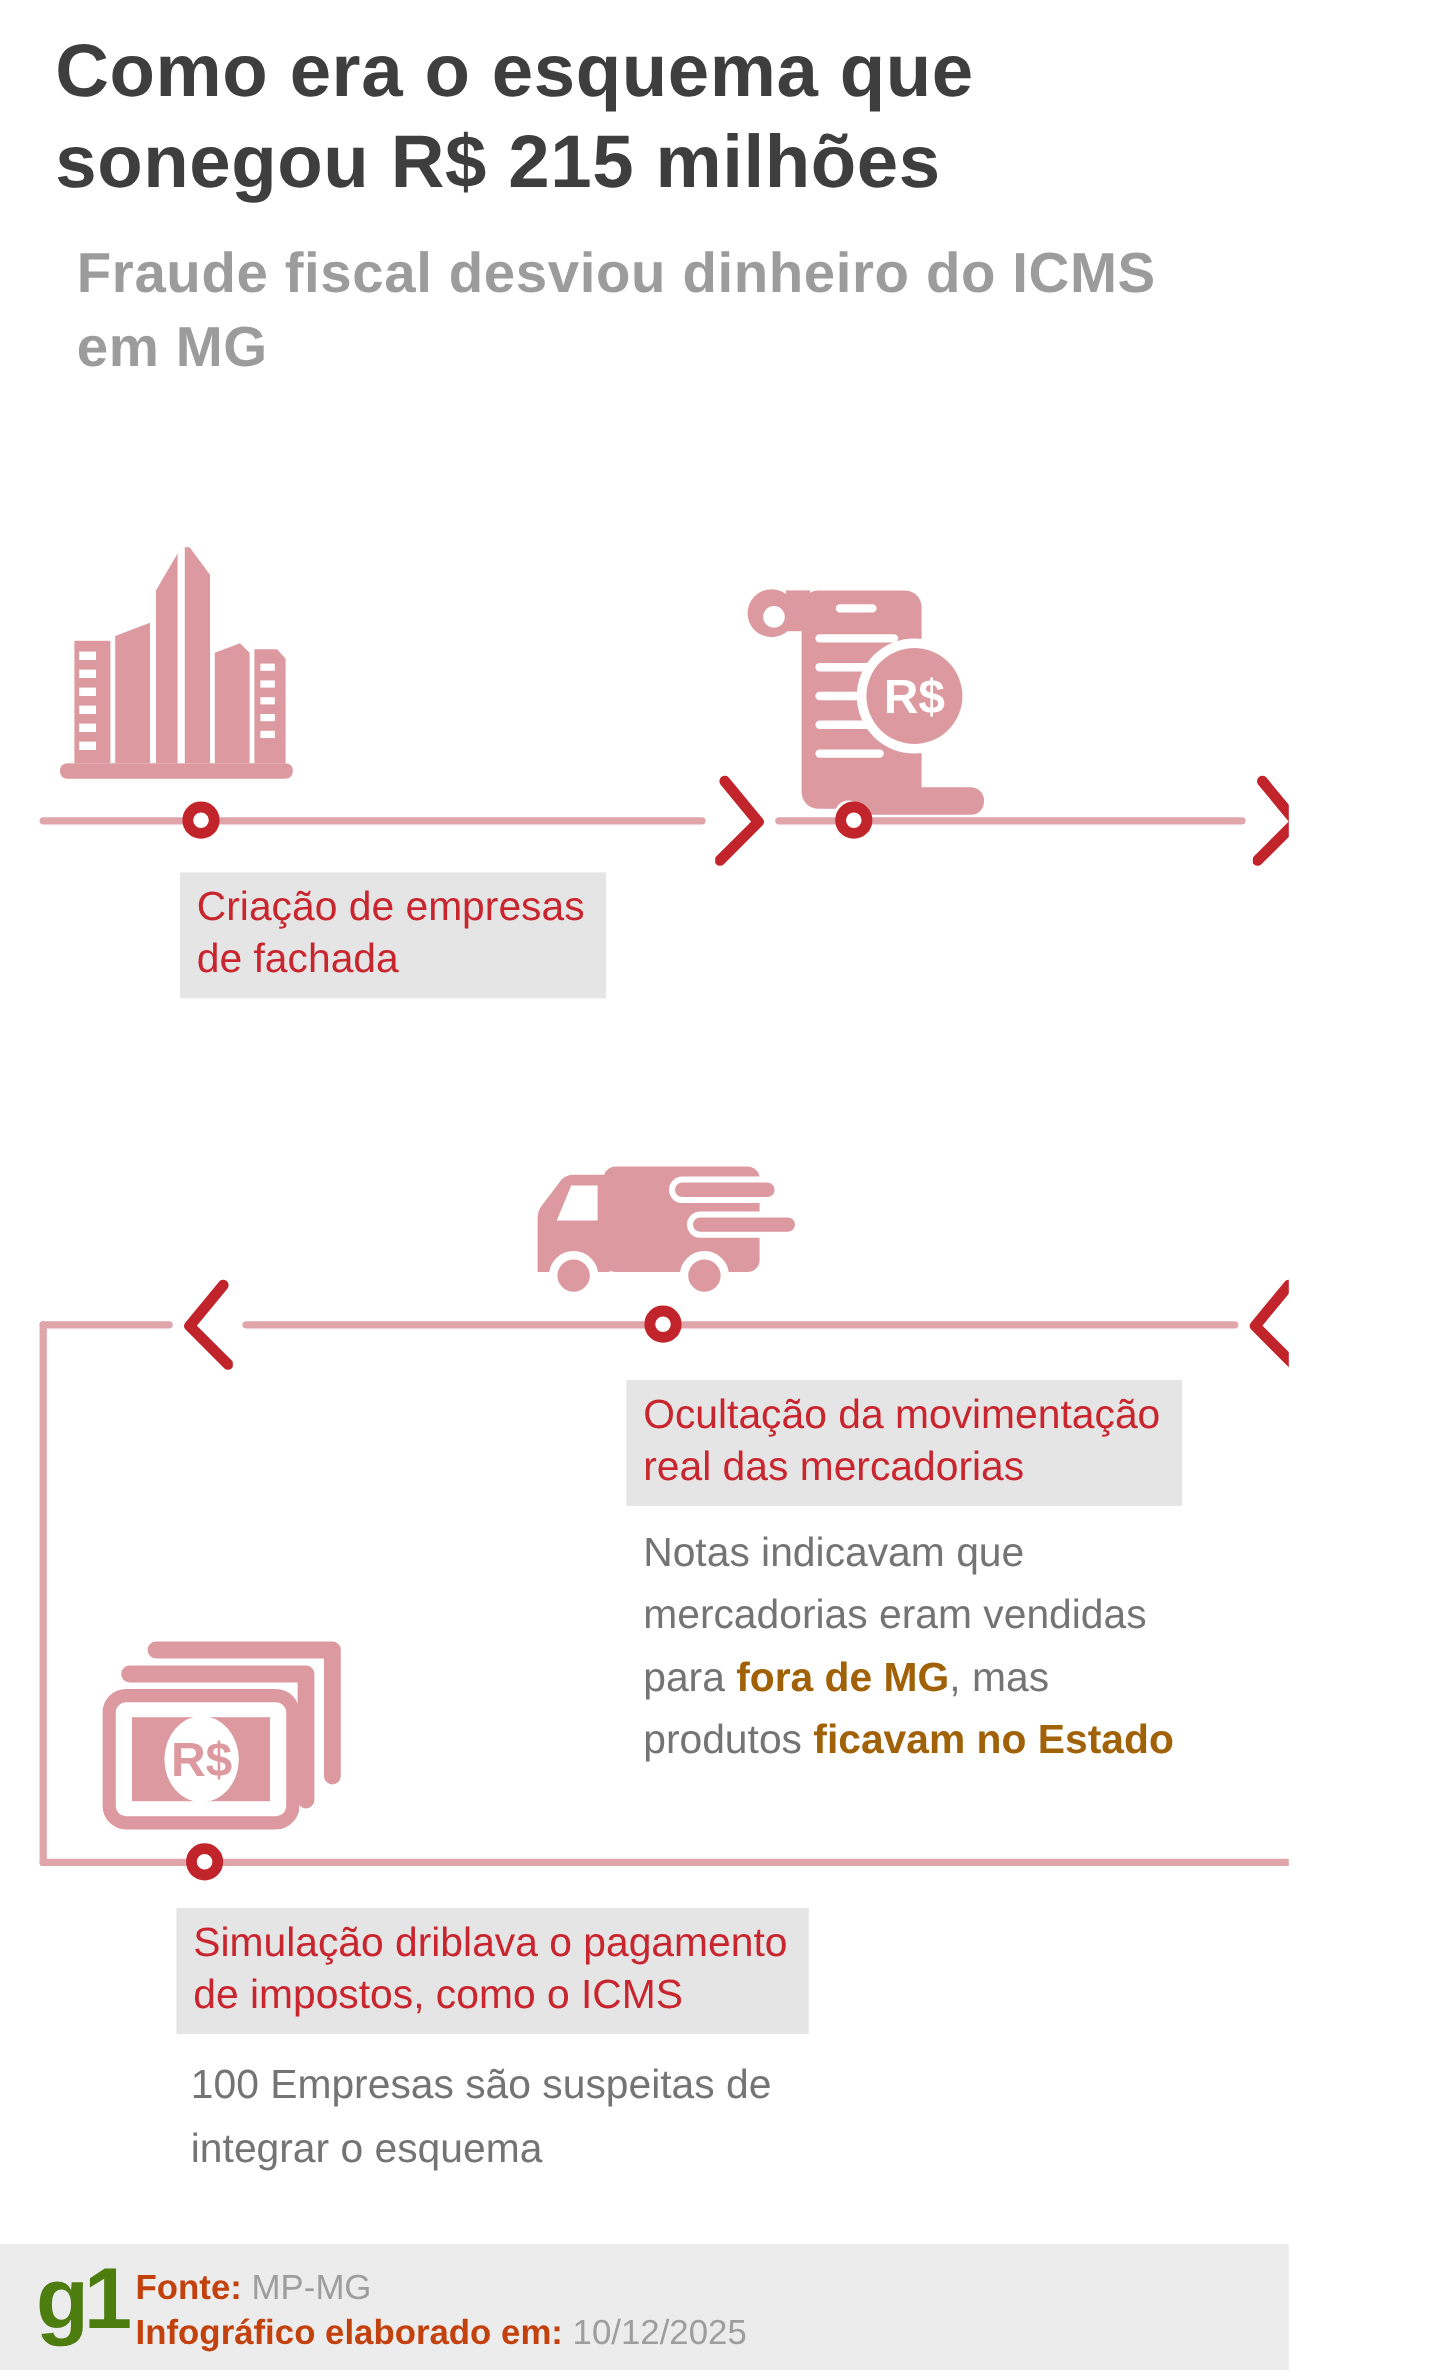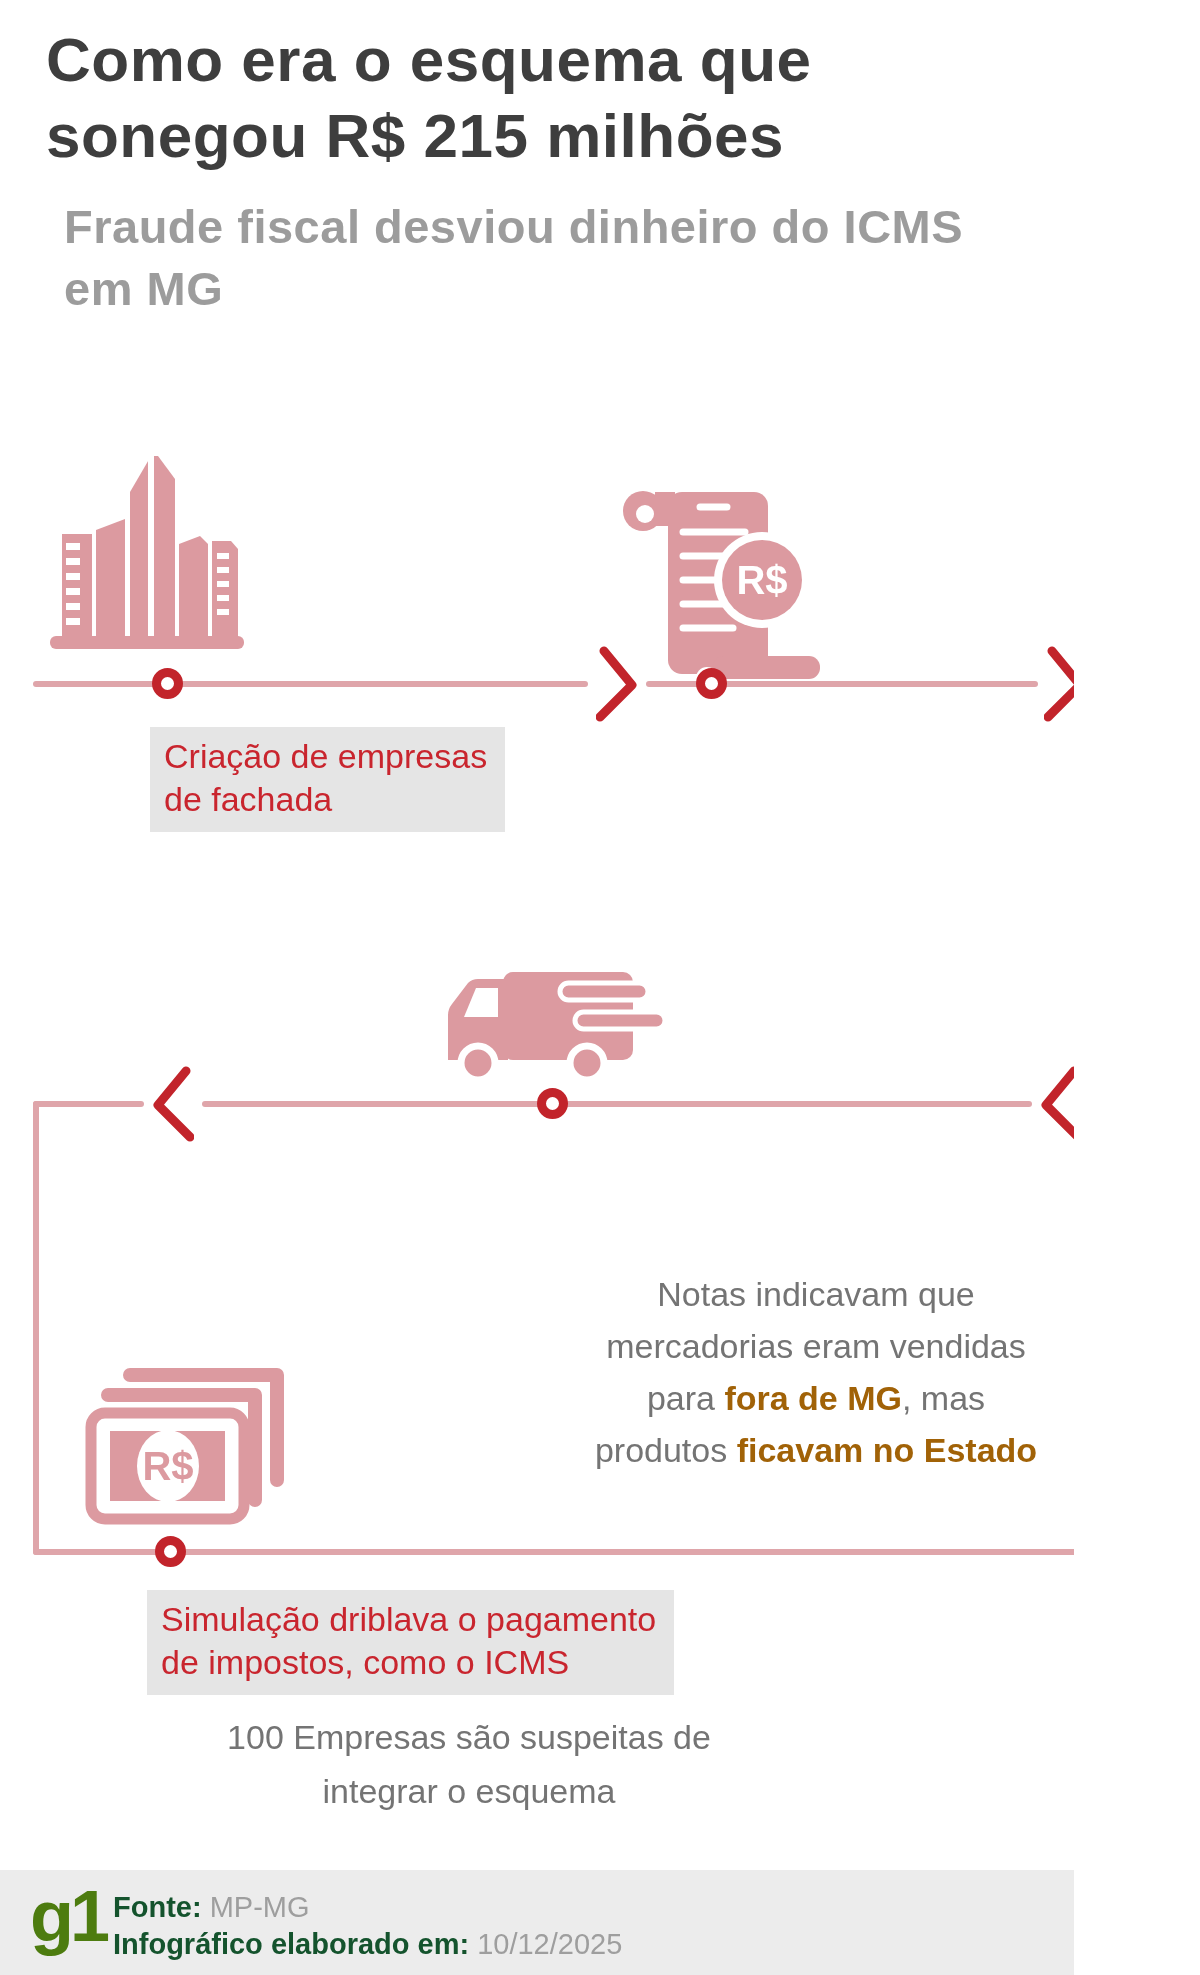--- a/index.html
+++ b/index.html
@@ -32,33 +32,32 @@
   
   .steplabel{
     position:absolute;background:#e5e5e5;color:#C9252E;
     font-size:34px;line-height:43px;font-weight:400;
     padding:8px 18px 11px 14px;white-space:pre-line;
   }
   
   .graytext{
     position:absolute;color:#747474;font-size:34px;font-weight:400;
     white-space:pre-line;
-    text-align:center;
   }
   .graytext .b{font-weight:700;color:#a16207;}
   
   .footer{
     left:0;top:1870px;width:1200px;height:105px;background:#ECECEC;
   }
   .g1logo{
     left:30px;top:1880px;font-size:72px;font-weight:700;color:#4d7c0f;
     letter-spacing:-4px;line-height:72px;
   }
   .credits{left:113px;top:1889px;font-size:29px;line-height:37px;color:#9E9E9E;}
-  .credits .lab{font-weight:700;color:#14532d;margin-top:23px;}
+  .credits .lab{font-weight:700;color:#c2410c;margin-top:23px;}
   .icon{position:absolute;}
 </style>
 </head>
 <body>
 
 <div id="stage">
 
   <div class="abs title">Como era o esquema que
 sonegou R$ 215 milhões</div>
   <div class="abs subtitle">Fraude fiscal desviou dinheiro do ICMS
@@ -157,20 +156,22 @@
     <polyline points="36,6 8,40 40,72" fill="none" stroke="#C2242B" stroke-width="9" stroke-linecap="round" stroke-linejoin="round"></polyline>
   </svg>
 
   <div class="node" style="left:152px;top:668px;"></div>
   <div class="node" style="left:696px;top:668px;"></div>
   <div class="node" style="left:537px;top:1088px;"></div>
   <div class="node" style="left:155px;top:1536px;"></div>
 
   <div class="steplabel" style="left:150px;top:727px;">Criação de empresas
 de fachada</div>
+  <div class="steplabel" style="left:522px;top:1150px;">Ocultação da movimentação
+real das mercadorias</div>
   <div class="steplabel" style="left:147px;top:1590px;"><span>Simulação driblava o pagamento
 de impostos, como o </span><span class="b">ICMS</span></div>
 
   <div class="graytext" style="left:536px;top:1268px;line-height:52px;width:560px;"><span>Notas indicavam que
 mercadorias eram vendidas
 para </span><span class="b">fora de MG</span><span>, mas
 produtos </span><span class="b">ficavam no Estado</span></div>
   <div class="graytext" style="left:159px;top:1710px;line-height:54px;width:620px;">100 Empresas são suspeitas de
 integrar o esquema</div>
 

